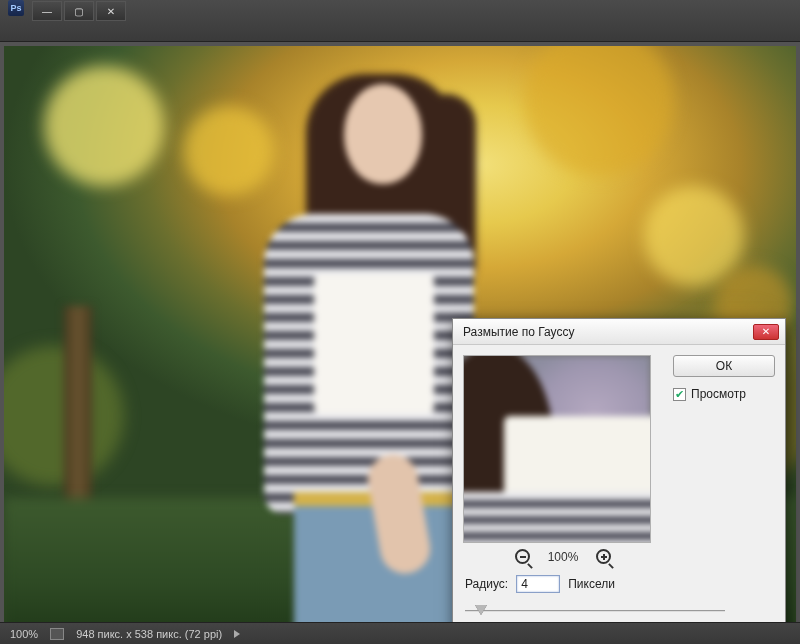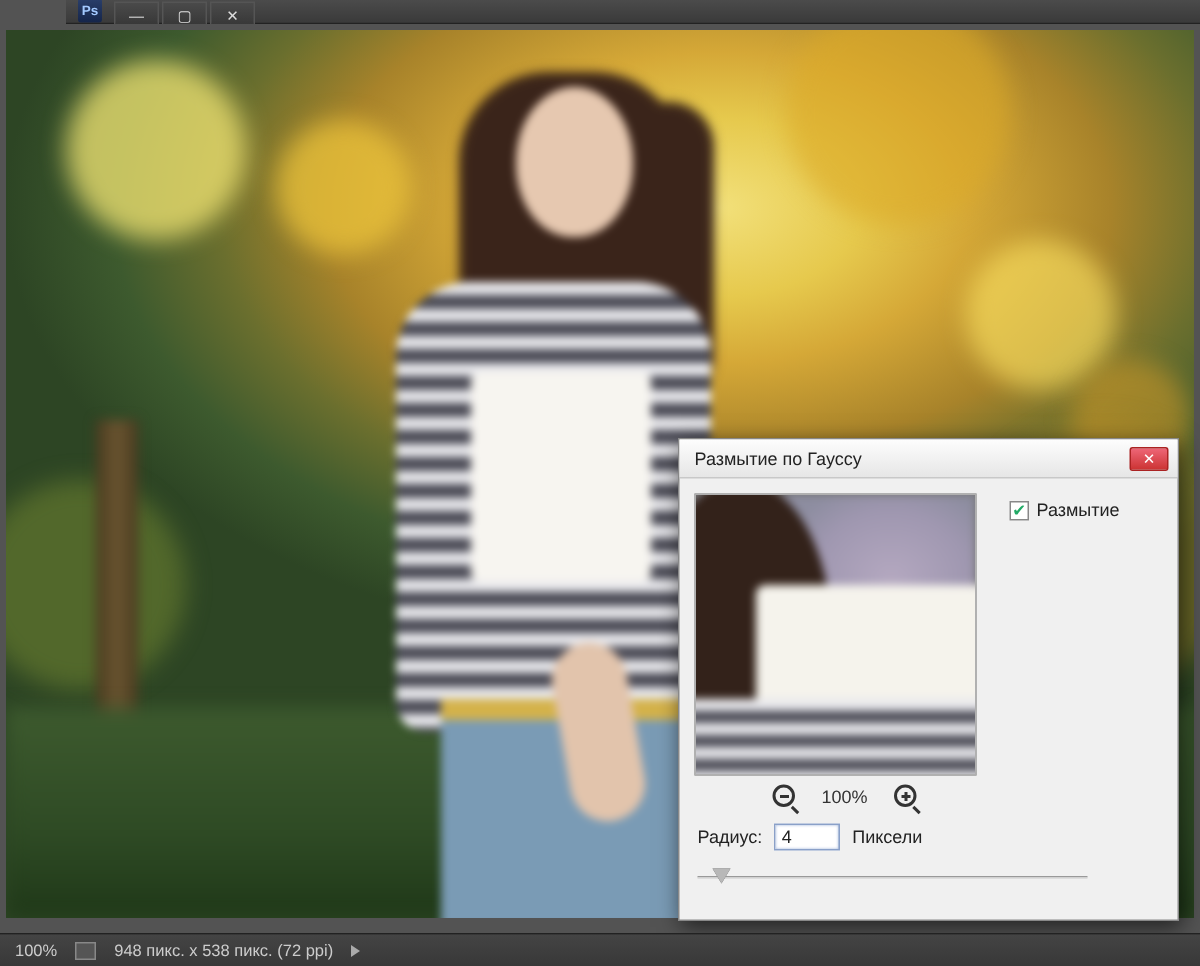--- a/index.html
+++ b/index.html
@@ -13,29 +13,28 @@
     position: relative;
   }
   .app-window {
     width: 800px;
     height: 644px;
     background: #535353;
     display: flex;
     flex-direction: column;
   }
   .title-bar {
-    height: 16px;
+    height: 42px;
     background: linear-gradient(#4b4b4b,#3a3a3a);
     border-bottom: 1px solid #222;
     display: flex;
-    align-items: flex-end;
+    align-items: flex-start;
     color: #ddd;
     font-size: 12px;
     padding-left: 8px;
-    margin-left: 44px;
   }
   .title-bar .ps-icon {
     width: 16px; height: 16px;
     background: linear-gradient(#2a3f6b,#15254a);
     border-radius: 2px;
     display: inline-flex;
     align-items: center;
     justify-content: center;
     color: #a3c9ff;
     font-size: 9px;
@@ -263,23 +262,24 @@
           </div>
           <div class="preview-zoom">
             <span class="mag minus"></span>
             <span>100%</span>
             <span class="mag plus">
                 <span></span>
               </span>
           </div>
         </div>
         <div class="side-col">
+          <div class="dlg-btn">ОК</div>
           <div class="chk-row">
             <span class="chk">✔</span>
-            <span>Размытие</span>
+            <span>Просмотр</span>
           </div>
         </div>
       </div>
       <div class="radius-row">
         <span>Радиус:</span>
         <span class="rad-input">4</span>
         <span>Пиксели</span>
       </div>
       <div class="slider-row">
         <div class="slider-track"></div>

